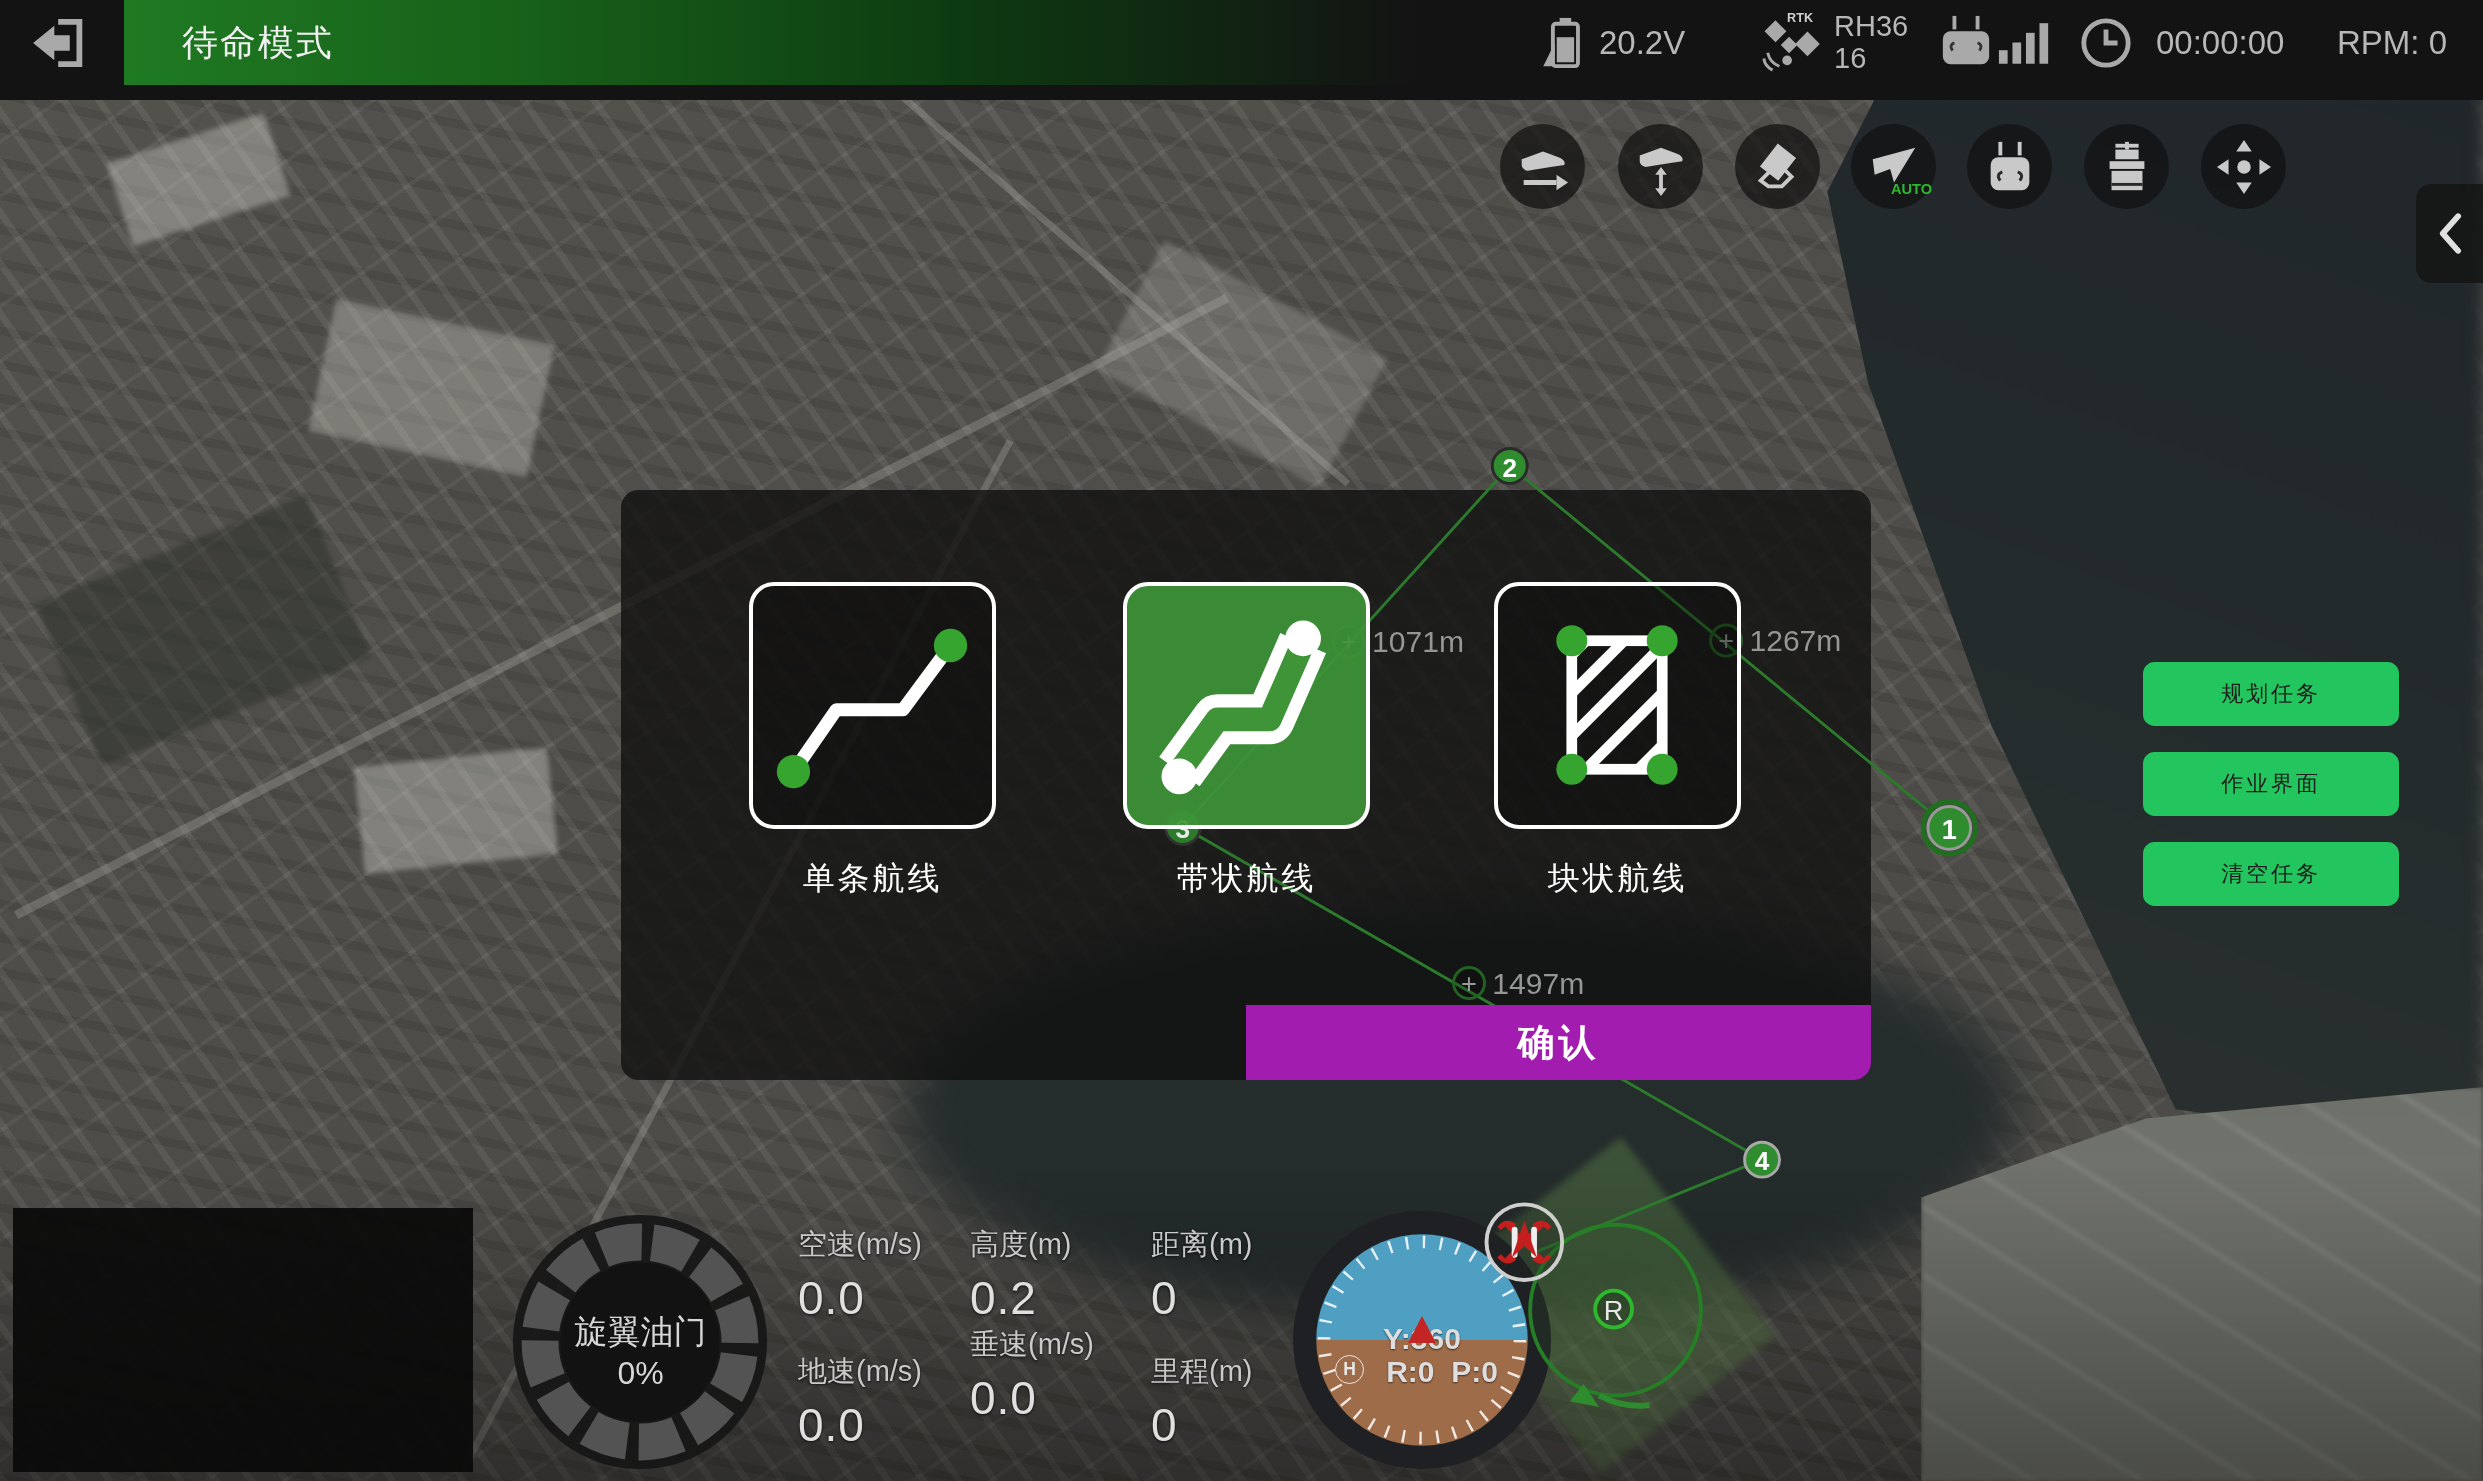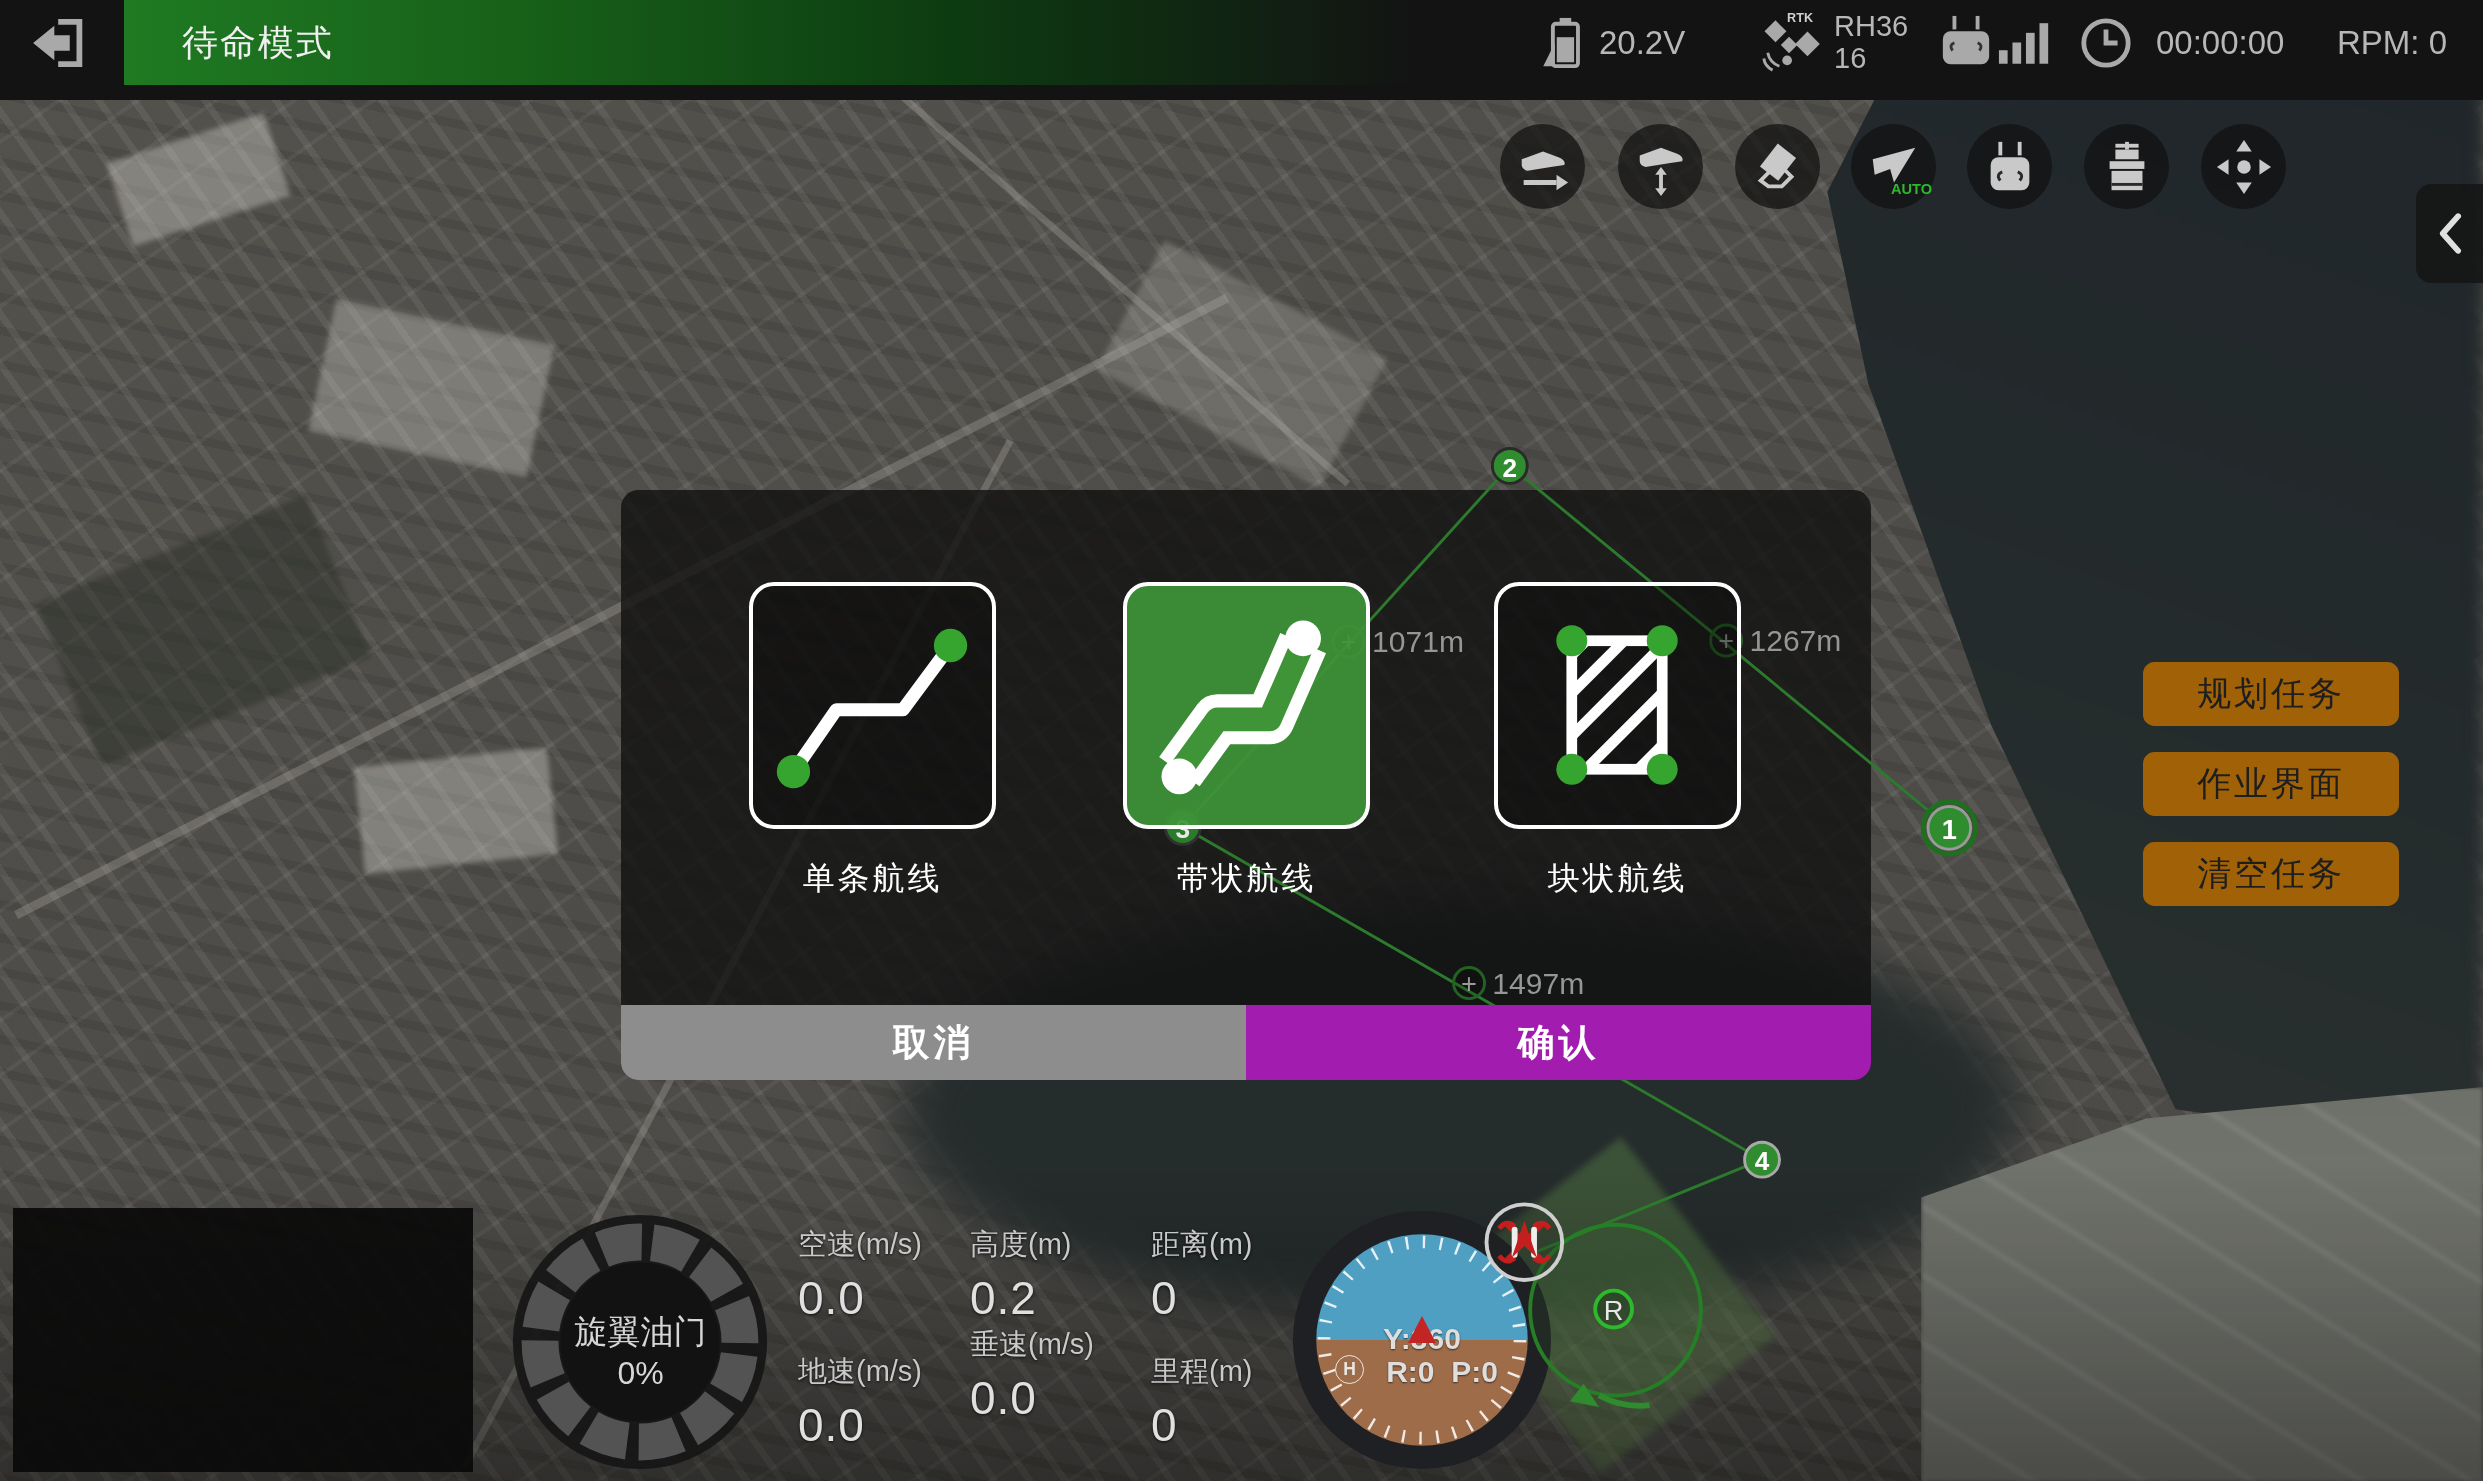--- a/index.html
+++ b/index.html
@@ -43,22 +43,22 @@
   
   .tool-circle{position:absolute;top:124px;width:85px;height:85px;border-radius:50%;
     background:rgba(16,16,16,.72);z-index:30;display:flex;align-items:center;justify-content:center;}
   .auto-tag{position:absolute;right:3.9px;bottom:11.6px;font-size:14.6px;font-weight:bold;color:#2db82d;}
 
   
   .collapse-tab{position:absolute;left:2416px;top:184px;width:67px;height:99px;z-index:30;
     background:rgba(20,20,20,.82);border-radius:15.5px 0 0 15.5px;display:flex;align-items:center;justify-content:center;}
 
   
-  .side-btn{position:absolute;left:2143px;width:256px;height:64px;background:#a16207;border-radius:11.6px;
-    z-index:30;display:flex;align-items:center;justify-content:center;font-size:34px;color:#1e1e1e;letter-spacing:2.9px;}
+  .side-btn{position:absolute;left:2143px;width:256px;height:64px;background:#22c55e;border-radius:11.6px;
+    z-index:30;display:flex;align-items:center;justify-content:center;font-size:22px;color:#1e1e1e;letter-spacing:2.9px;}
 
   
   .modal-bg{position:absolute;left:621px;top:490px;width:1250px;height:590px;border-radius:17.5px;
     background:rgba(16,16,16,.80);z-index:10;}
   .route-svg{position:absolute;left:0;top:0;z-index:12;pointer-events:none;}
   .modal-content{position:absolute;left:621px;top:490px;width:1250px;height:590px;z-index:14;}
   .opt-card{position:absolute;top:92px;width:247px;height:247px;border:4.9px solid #fff;border-radius:25px;
     background:rgba(8,8,8,.38);}
   .opt-card.selected{background:rgba(62,148,55,.92);}
   .opt-label{position:absolute;top:367px;width:247px;text-align:center;font-size:32px;color:#fff;letter-spacing:2.9px;}
@@ -185,21 +185,20 @@
           <circle cx="69" cy="23" r="6.5" fill="#35a52f"></circle>
         <circle cx="31" cy="77" r="6.5" fill="#35a52f"></circle>
           <circle cx="69" cy="77" r="6.5" fill="#35a52f"></circle>
       </svg>
     </div>
 
     <div class="opt-label" style="left:128px;">单条航线</div>
     <div class="opt-label" style="left:502px;">带状航线</div>
     <div class="opt-label" style="left:873px;">块状航线</div>
 
-    <div class="modal-btn btn-cancel">取消</div>
     <div class="modal-btn btn-confirm">确认</div>
   </div>
 
   <div class="topbar">
     <div class="mode-band"></div>
     <svg class="tb-icon" style="left:29px;top:15.5px;" width="68" height="54" viewBox="0 0 70 56">
       <path d="M30,6 h22 v44 h-22" fill="none" stroke="#a9a9a9" stroke-width="6"></path>
       <polygon points="4,28 26,10 26,20 42,20 42,36 26,36 26,46" fill="#a9a9a9"></polygon>
     </svg>
     <div class="mode-text">待命模式</div>

